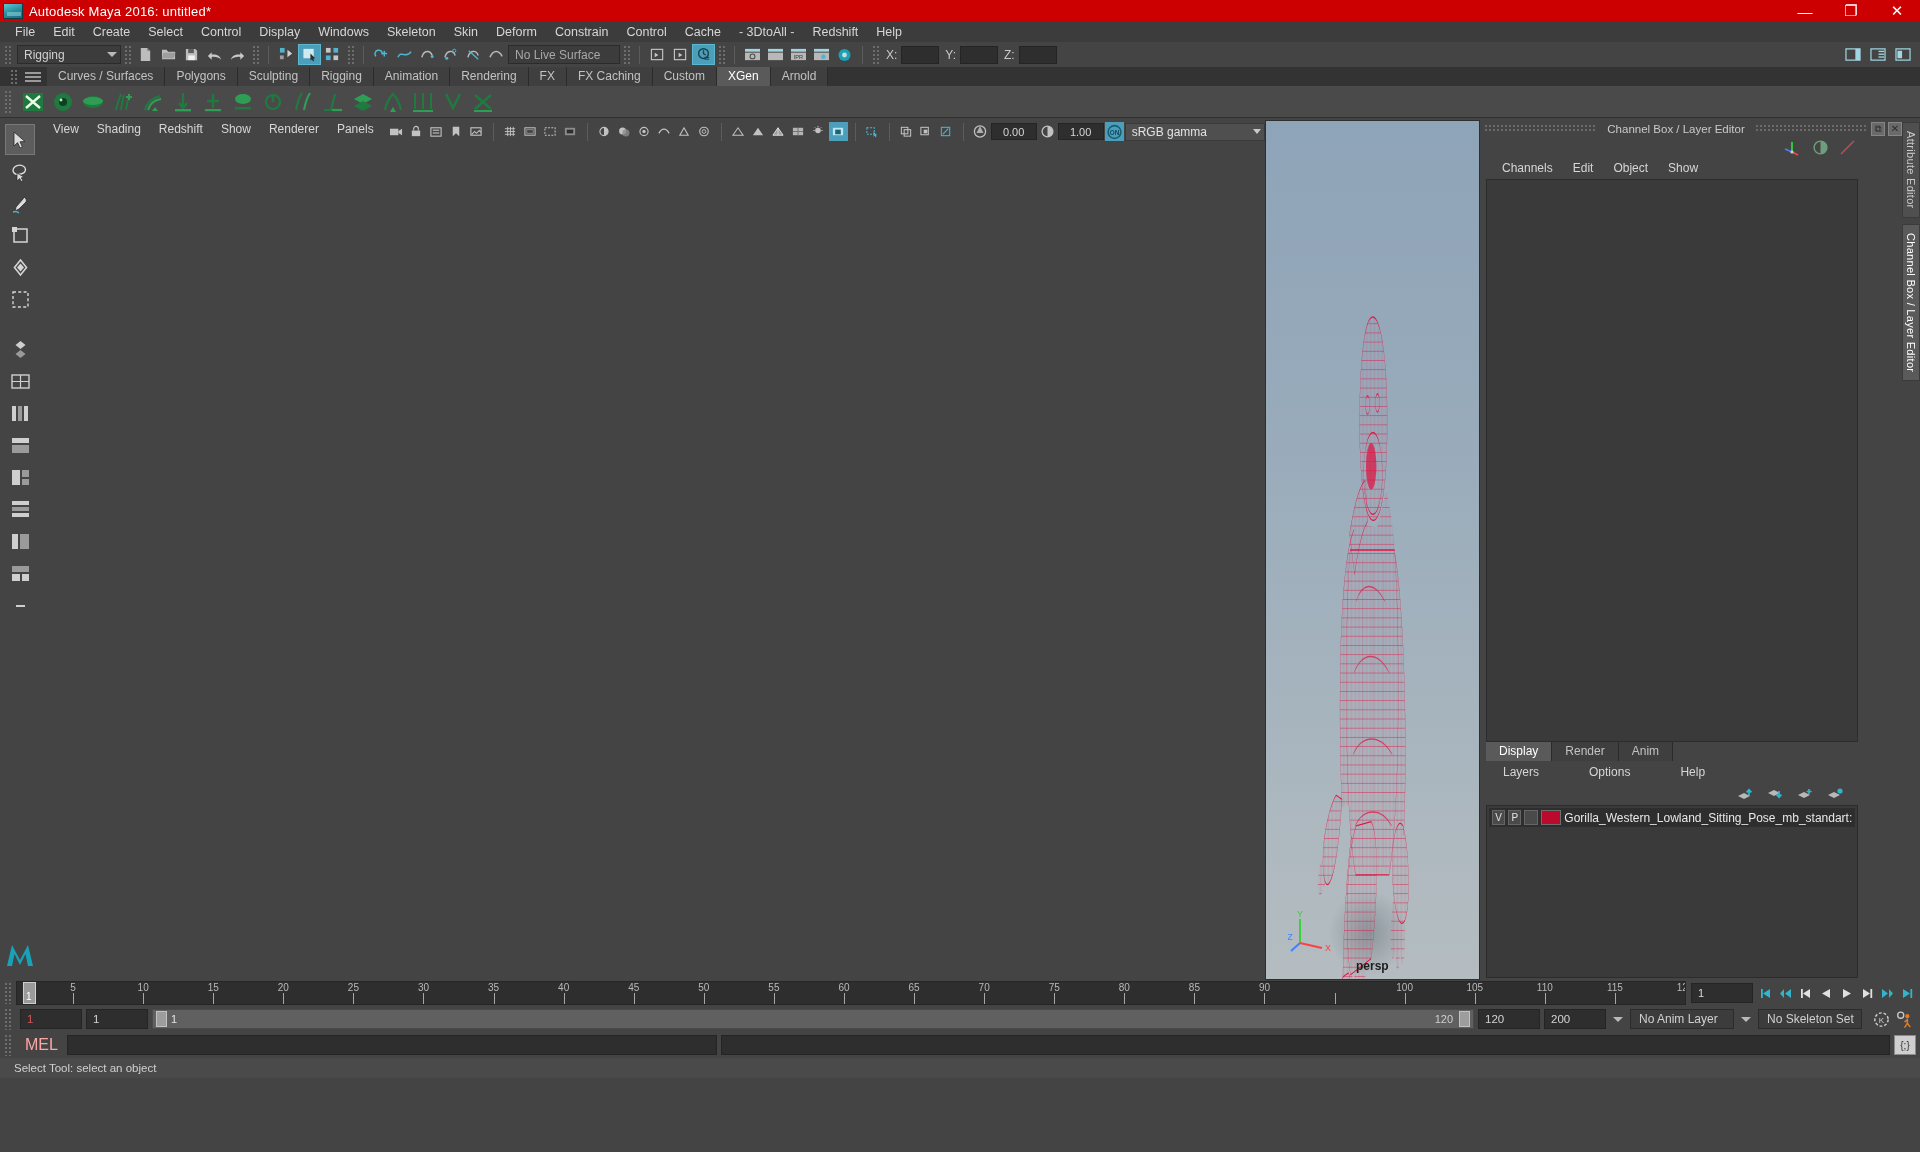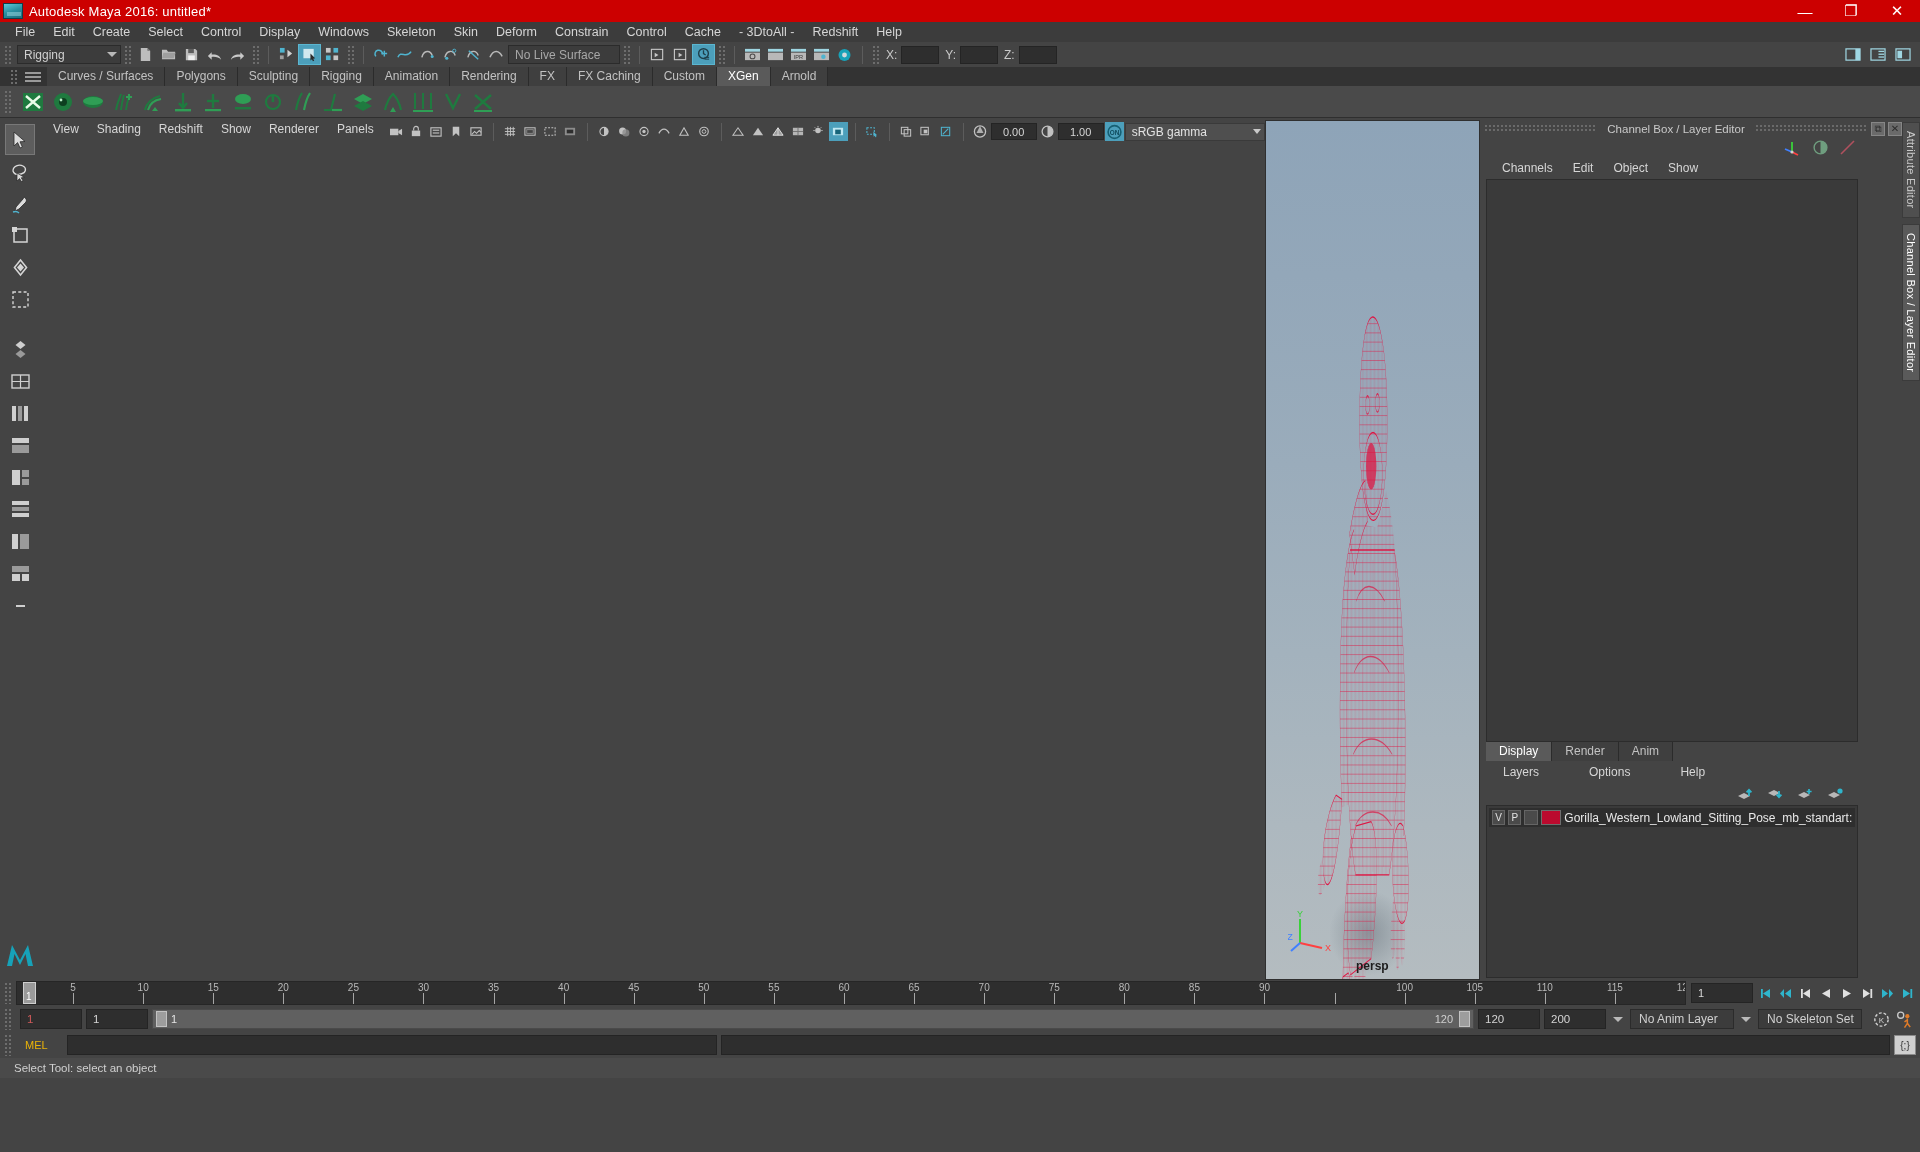--- a/index.html
+++ b/index.html
@@ -142,21 +142,21 @@
   .rhandle{width:11px;height:16px;background:#9d9d9d;border:1px solid #c2c2c2;position:absolute;}
   .rangebar .lv{position:absolute;left:18px;font-size:11px;color:#e4e4e4;}
   .rangebar .rv{position:absolute;right:20px;font-size:11px;color:#cfcfcf;}
   .endfield{height:20px;width:62px;background:#2e2e2e;border:1px solid #242424;color:#d4d4d4;font-size:11.5px;display:flex;align-items:center;padding-left:6px;}
   .dcombo{height:20px;width:104px;background:#3c3c3c;border:1px solid #2b2b2b;color:#d0d0d0;font-size:12px;display:flex;align-items:center;padding-left:8px;}
   .dcaret{width:0;height:0;border-left:5px solid transparent;border-right:5px solid transparent;border-top:5px solid #b9b9b9;margin:0 3px;}
 
   
   .melrow{height:26px;background:#444;display:flex;align-items:center;padding-left:4px;gap:4px;}
   .melgrip{width:9px;height:22px;background-image:radial-gradient(#6d6d6d 1px,transparent 1px);background-size:4px 4px;}
-  .mellabel{width:46px;font-size:11px;color:#eab308;padding-left:8px;}
+  .mellabel{width:46px;font-size:16px;color:#fca5a5;padding-left:8px;}
   .melinput{width:650px;height:20px;background:#2e2e2e;border:1px solid #242424;}
   .meloutput{flex:1;height:20px;background:#2e2e2e;border:1px solid #242424;}
   .melscript{width:22px;height:20px;background:#cfcfcf;border:1px solid #8a8a8a;display:flex;align-items:center;justify-content:center;font-size:10px;color:#333;margin-right:4px;}
 
   
   .helpline{height:20px;background:#4a4a4a;display:flex;align-items:center;padding-left:14px;font-size:11.5px;color:#d0d0d0;}
   svg{display:block;}
 </style>
 </head>
 <body>

